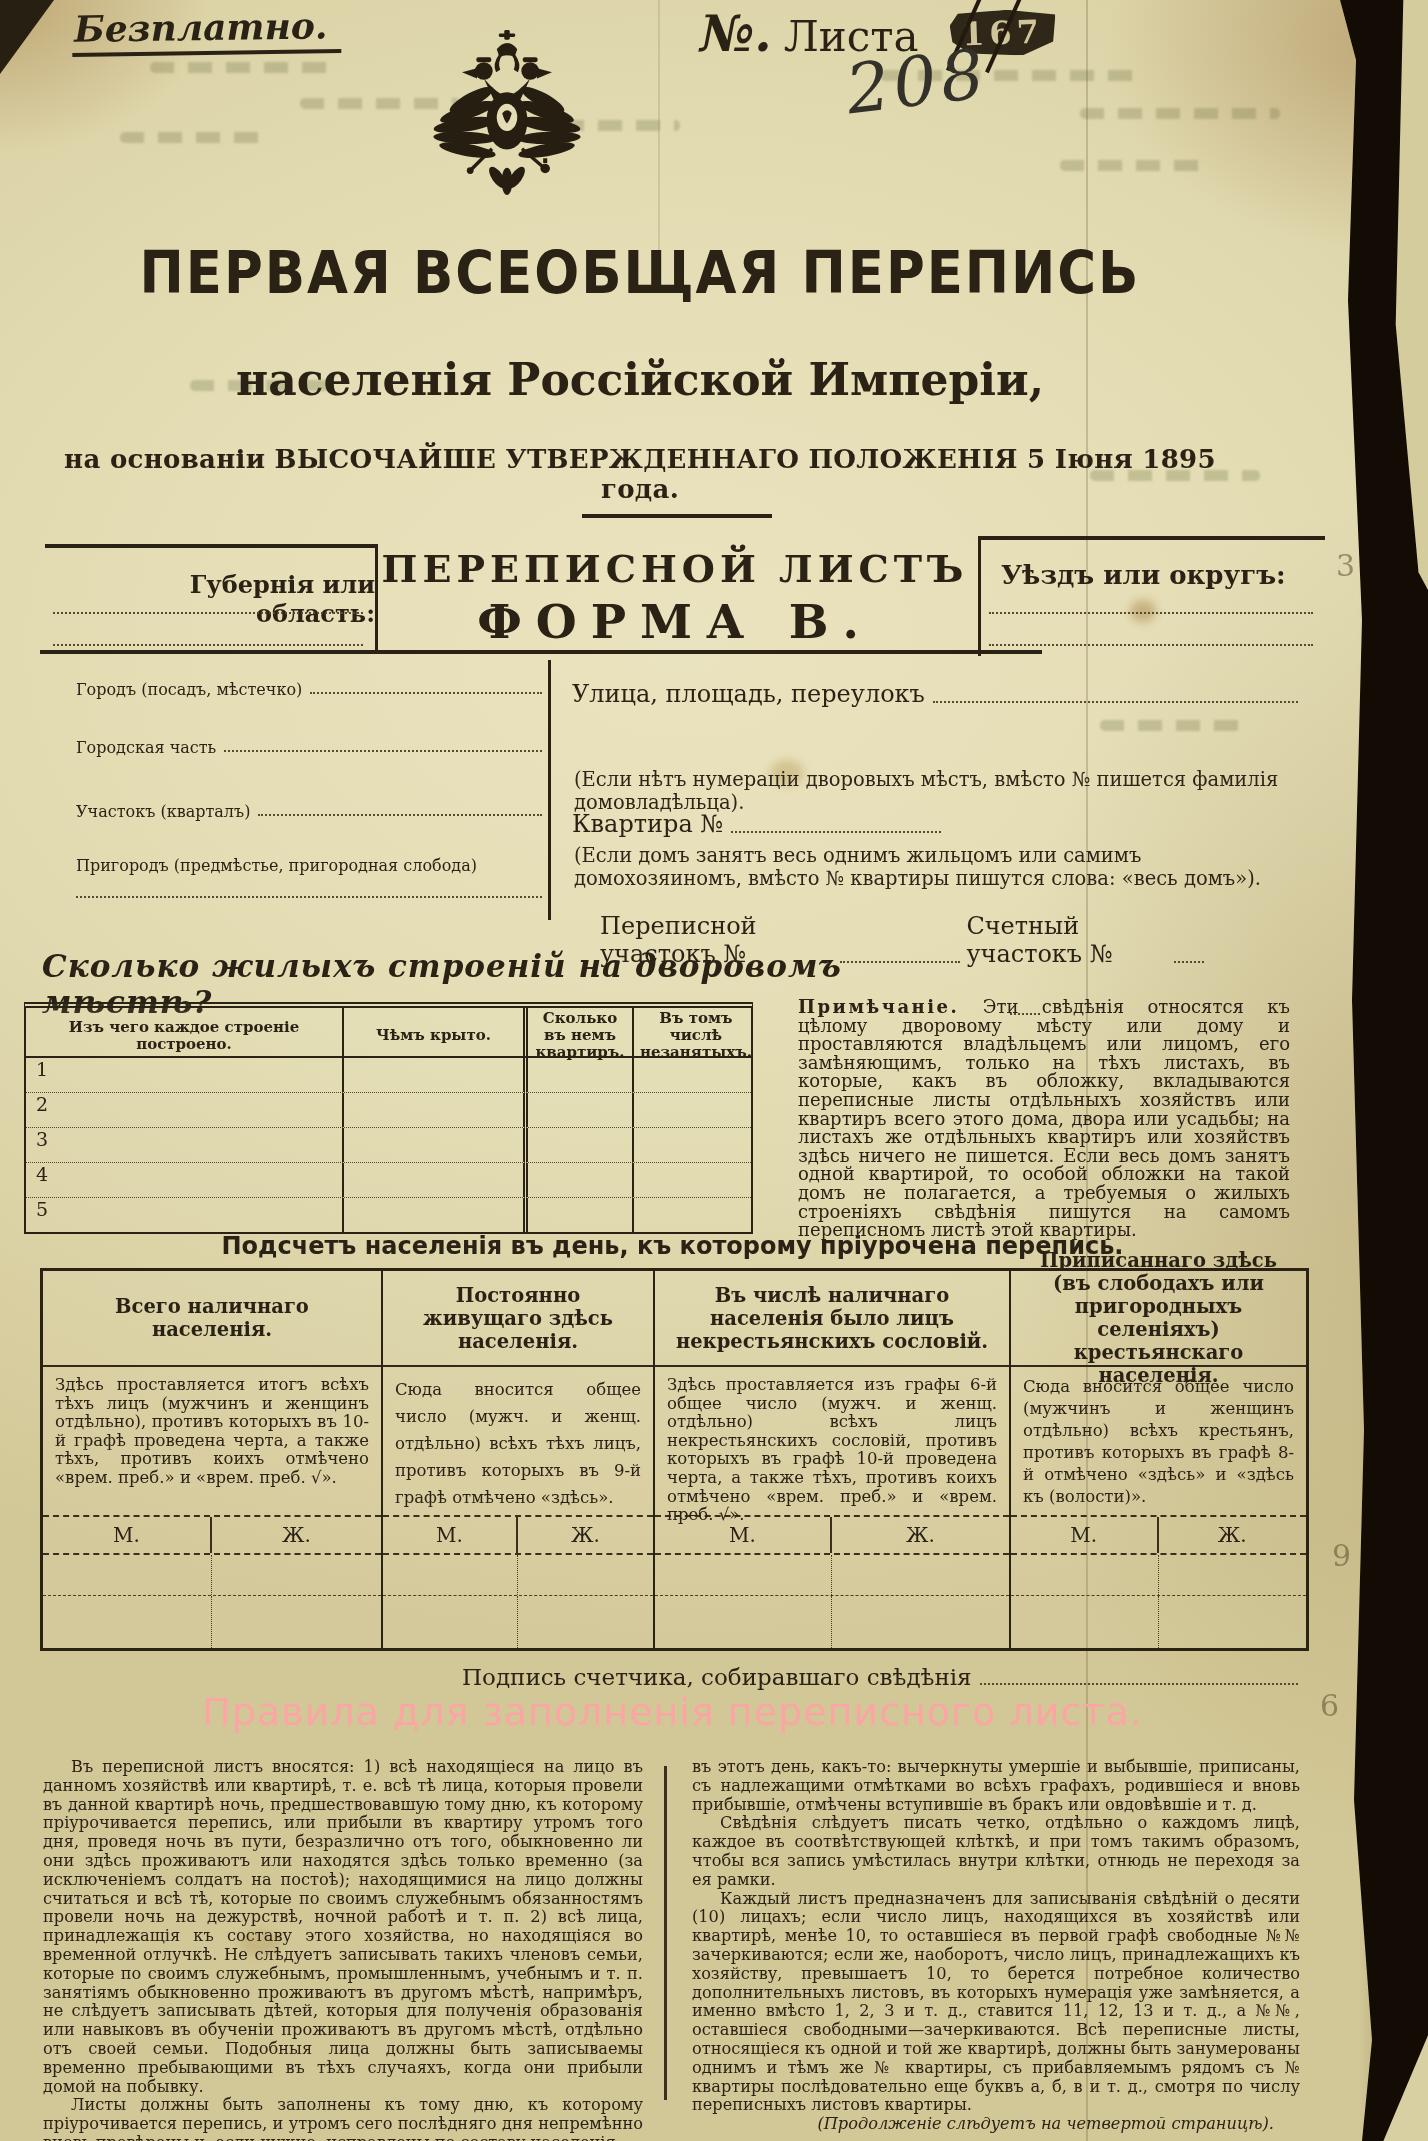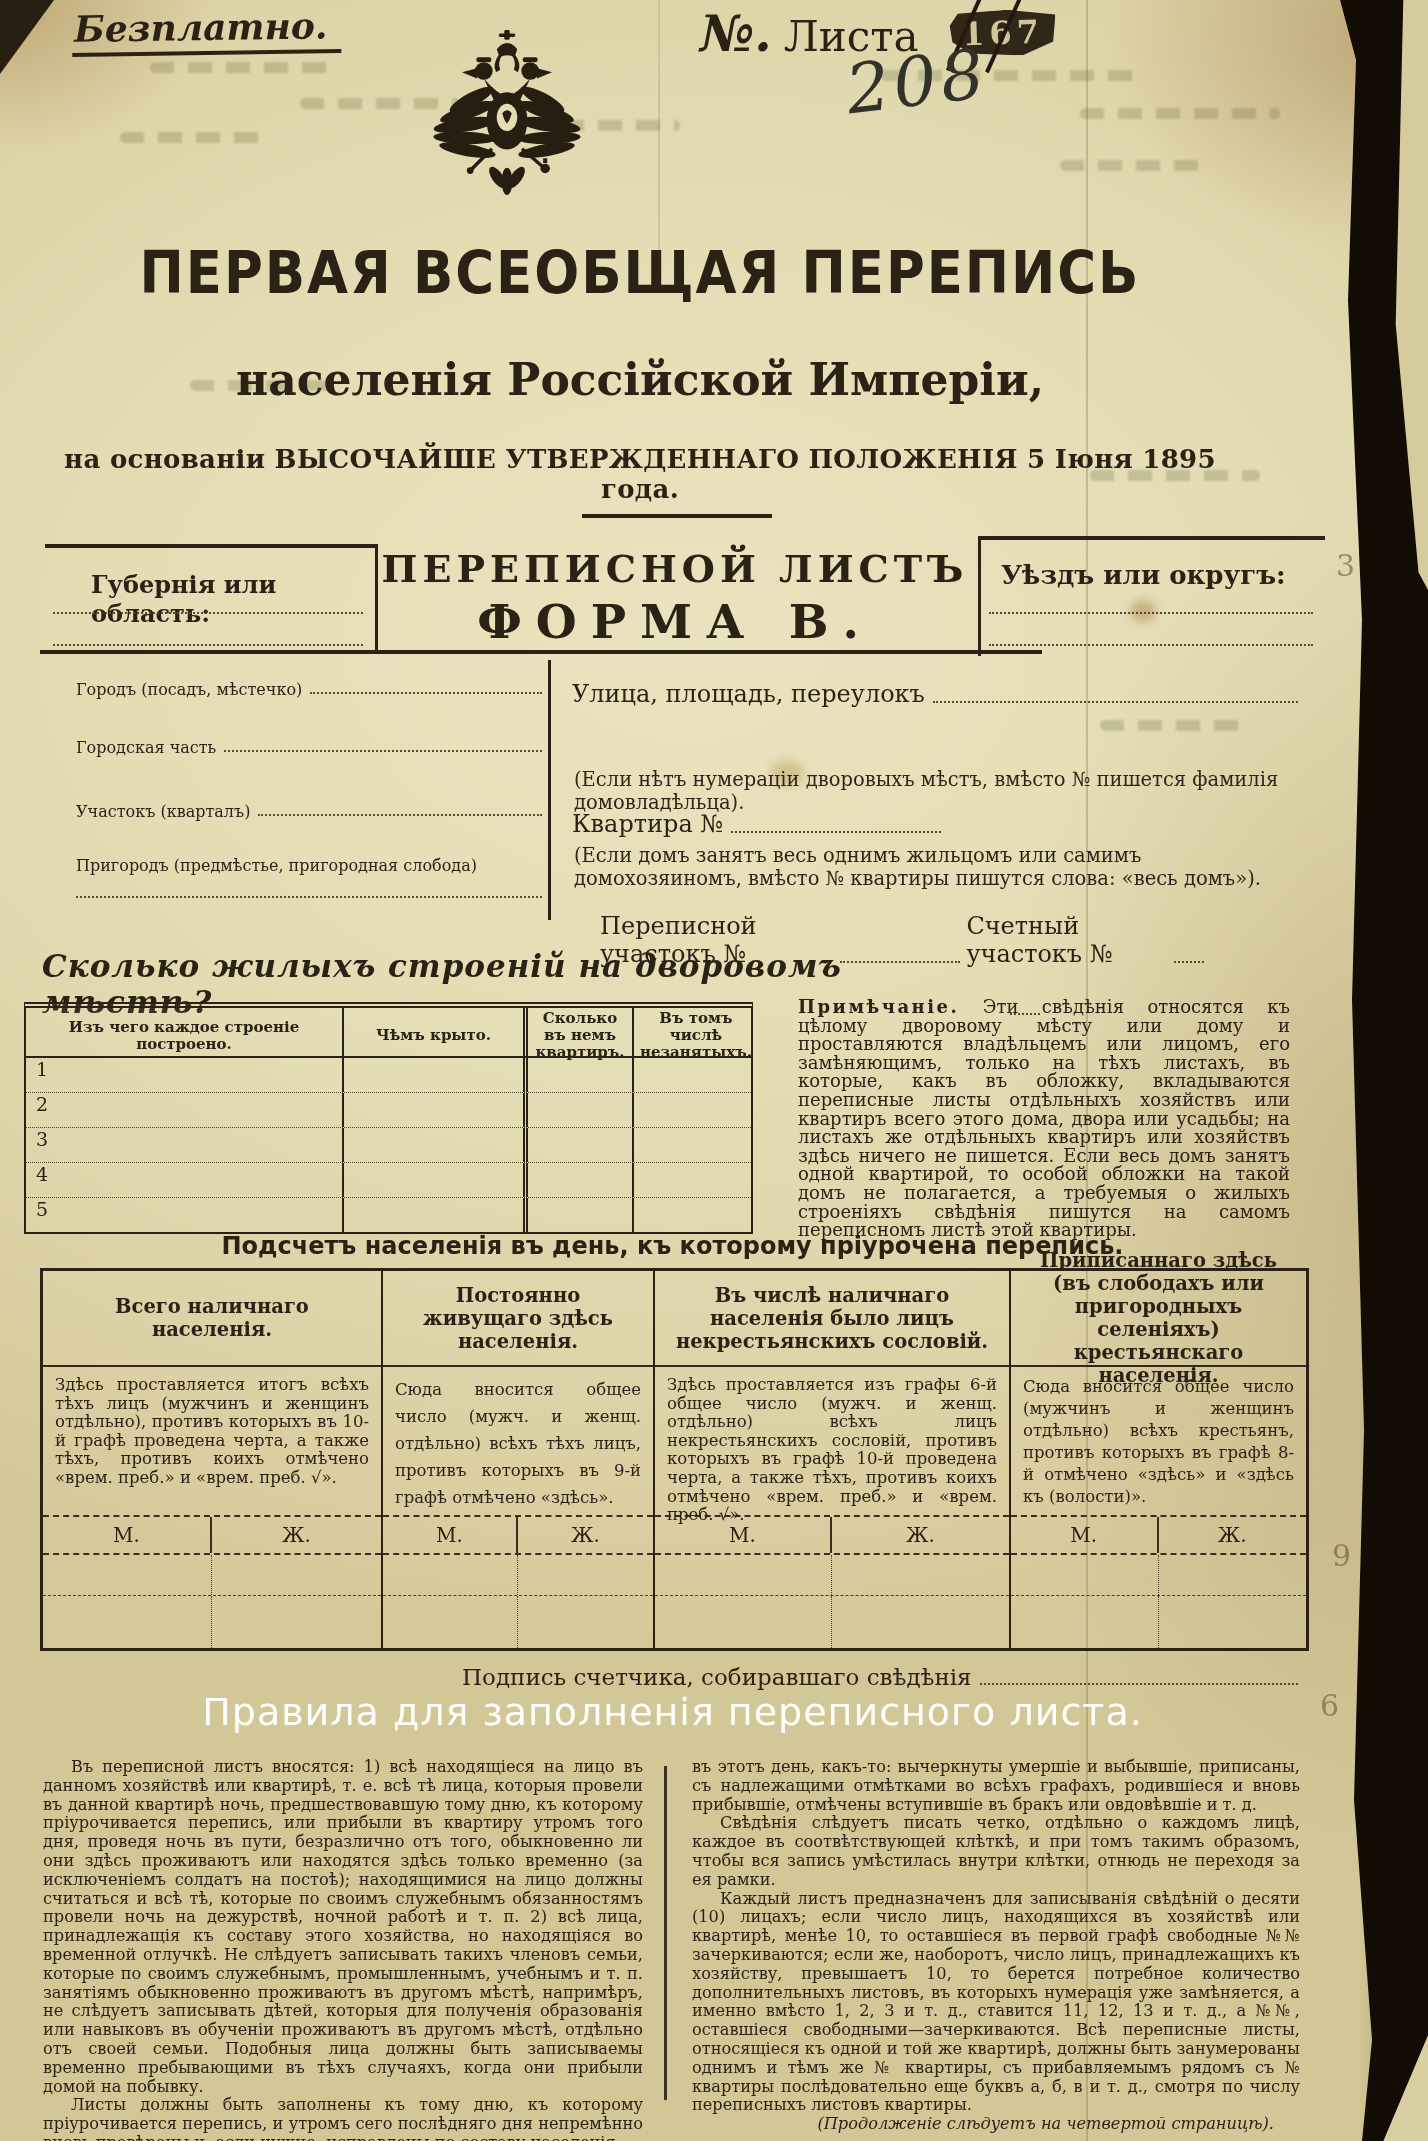--- a/index.html
+++ b/index.html
@@ -54,21 +54,21 @@
     transform:rotate(-7deg);letter-spacing:4px;}
   
   .center-col{left:40px;width:1200px;text-align:center;}
   .main-title{top:242px;font:700 54px "DejaVu Sans",sans-serif;letter-spacing:2px;
     transform:scale(.98,1.07);}
   .subtitle{top:354px;font:600 44px "DejaVu Serif",serif;}
   .law-line{top:444px;font:700 26px "DejaVu Serif",serif;letter-spacing:.3px;}
   .short-bar{left:582px;top:514px;width:190px;height:4px;background:#2b2216;}
   
   .box-left{left:45px;top:544px;width:330px;height:106px;border-top:4px solid #2b2216;
-    border-right:3px solid #2b2216;}
+    border-right:3px solid #2b2216;text-align:right;}
   .box-left .lbl{position:absolute;left:46px;top:22px;font:700 24px "DejaVu Serif",serif;}
   .box-dot{position:absolute;left:8px;right:12px;border-bottom:2px dotted #57492f;}
   .form-line1{left:375px;top:546px;width:600px;text-align:center;
     font:700 38px "DejaVu Serif",serif;letter-spacing:5px;}
   .form-line2{left:375px;top:594px;width:600px;text-align:center;
     font:700 47px "DejaVu Serif",serif;letter-spacing:14px;}
   .box-right{left:978px;top:536px;width:344px;height:116px;border-top:4px solid #2b2216;
     border-left:3px solid #2b2216;}
   .box-right .lbl{position:absolute;left:20px;top:20px;font:700 26px "DejaVu Serif",serif;}
   .thick-rule{left:40px;top:650px;width:1002px;height:4px;background:#2b2216;}
@@ -116,21 +116,21 @@
     border-bottom:2px dashed #3a2f1d;font:400 20px "DejaVu Serif",serif;}
   .pmj div{display:flex;align-items:center;justify-content:center;}
   .pmj div:first-child{border-right:2px solid #3a2f1d;}
   .prow{display:grid;grid-template-columns:1fr 1fr;}
   .prow div:first-child{border-right:1.8px dotted #4a3e28;}
   .pr1{height:40px;border-bottom:1.8px dashed #4a3e28;}
   .pr2{height:52px;}
   
   .sig{left:462px;top:1664px;width:838px;font-size:23px;}
   .rules-heading{left:40px;top:1690px;width:1265px;text-align:center;
-    font:400 38px "DejaVu Sans",sans-serif;letter-spacing:1px;color:#ffffff;}
+    font:400 38px "DejaVu Sans",sans-serif;letter-spacing:1px;color:#fca5a5;}
   .rules-col{font:400 16.2px/18.8px "DejaVu Serif",serif;text-align:justify;}
   .rules-left{left:43px;top:1758px;width:600px;}
   .rules-right{left:692px;top:1758px;width:608px;}
   .rules-col p{margin:0;text-indent:28px;}
   .rules-col p.noindent{text-indent:0;}
   .rules-divider{left:664px;top:1766px;width:2.5px;height:334px;background:#3a3020;}
   .cont-line{text-align:right;font-style:italic;margin-top:2px;padding-right:26px;}
 </style>
 </head>
 <body>

